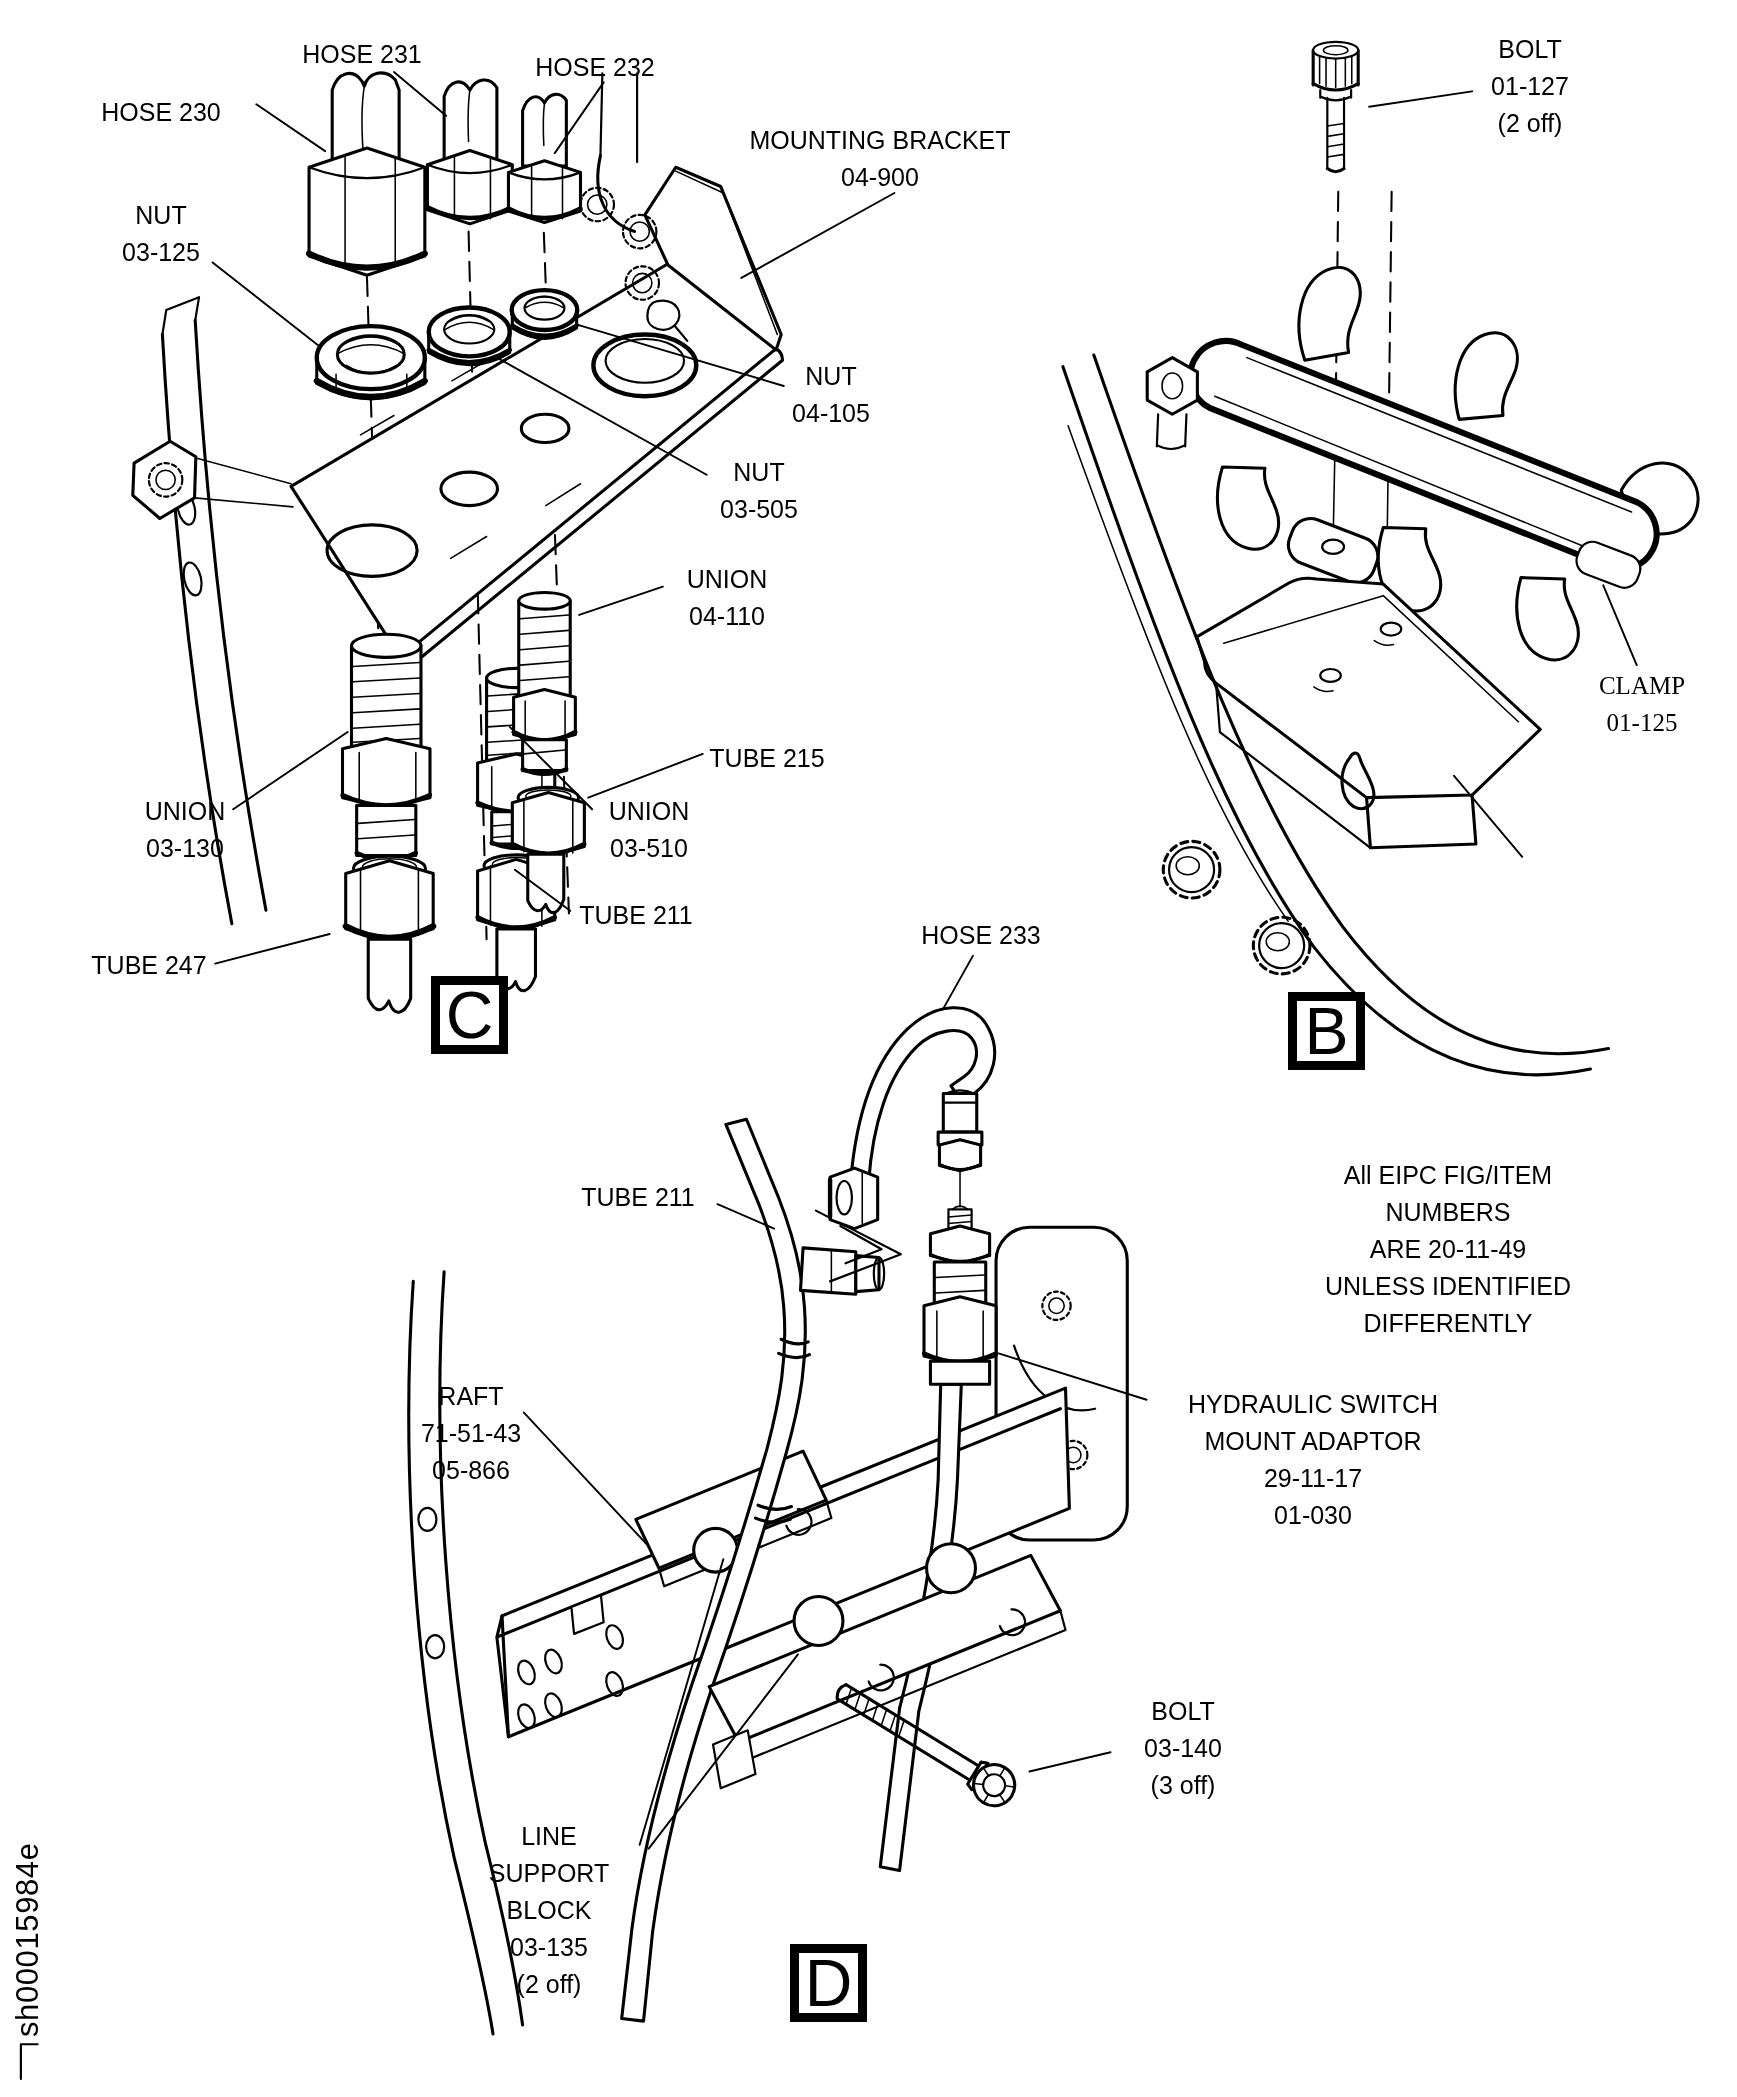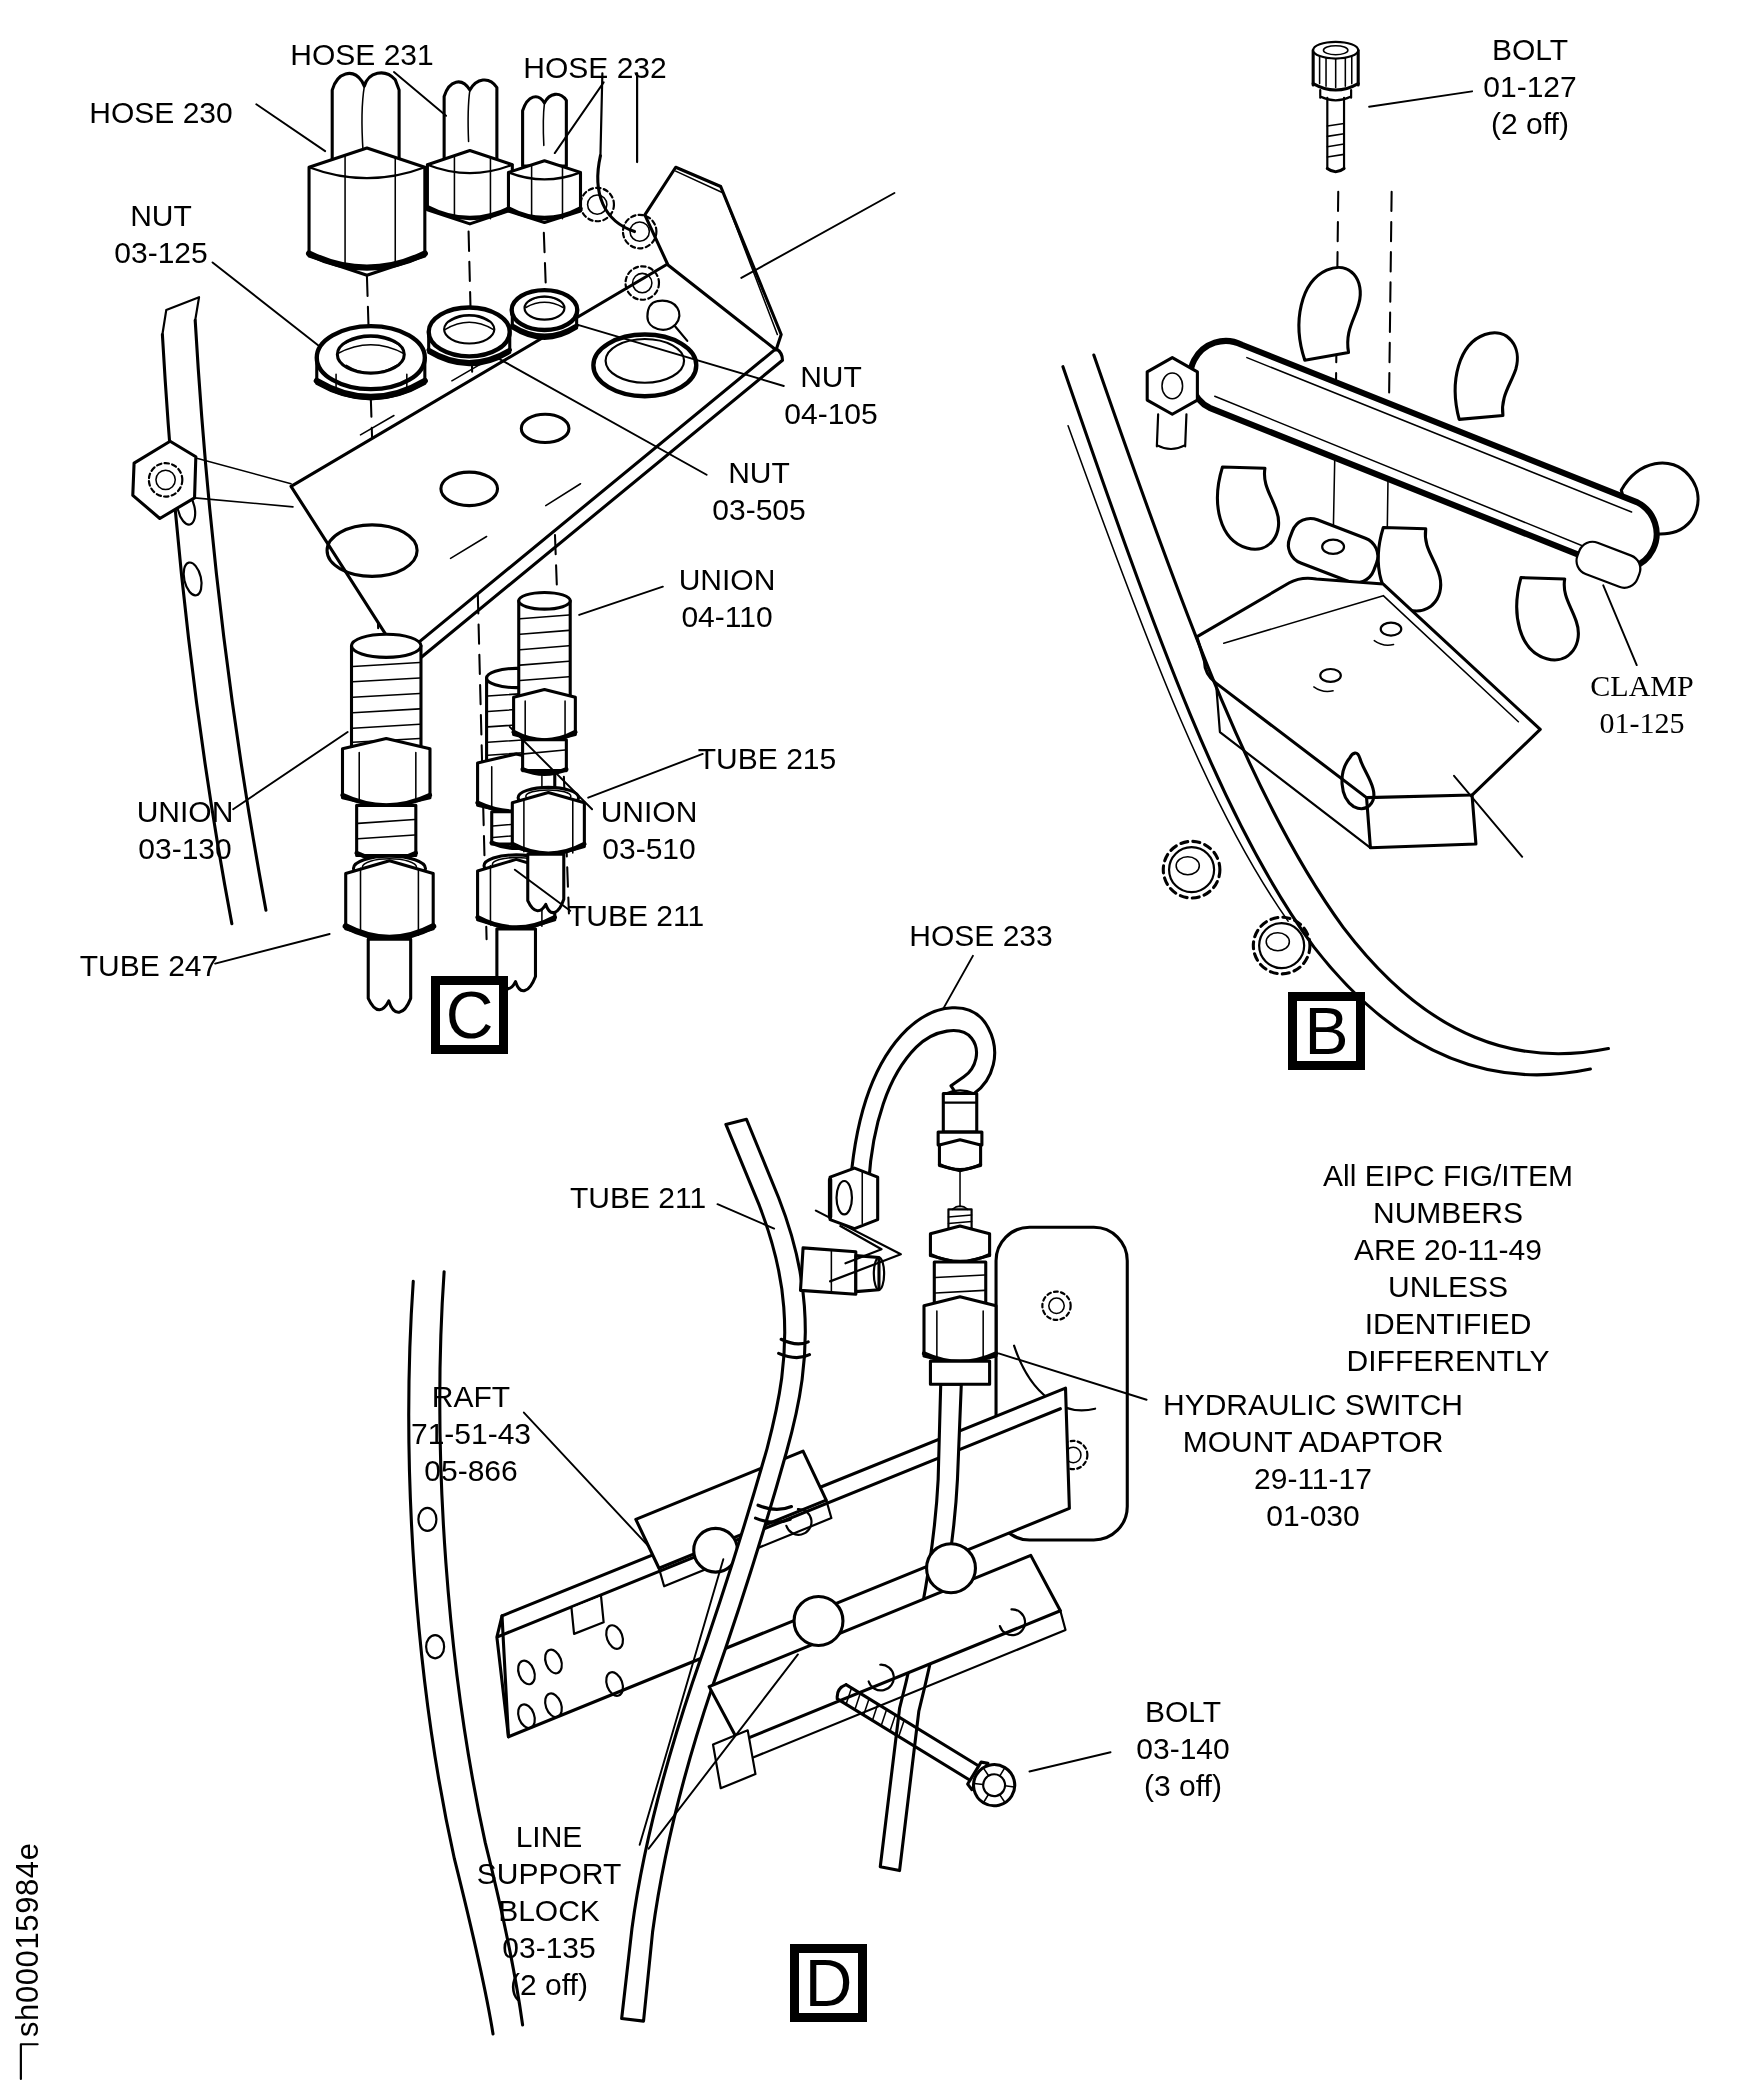--- a/index.html
+++ b/index.html
@@ -7,21 +7,21 @@
         font-family:"Liberation Sans",sans-serif;color:#000;}
   #art{position:absolute;left:0;top:0;width:1738px;height:2097px;}
   #art path,#art ellipse,#art circle,#art rect,#art line{stroke:#000;fill:none;}
   .s2{stroke-width:2.4px;} .s3{stroke-width:3.4px;} .s4{stroke-width:4.8px;}
   .s6{stroke-width:6.8px;} .s9{stroke-width:9.5px;}
   .wf{fill:#fff !important;}
   .ld{stroke-width:3px;}
   .dsh{stroke-width:3.2px;stroke-dasharray:30 17;}
   svg *{stroke-linecap:round;stroke-linejoin:round;}
   .lbl{position:absolute;transform:translateX(-50%);text-align:center;white-space:pre-line;
-       font-size:30px;line-height:37px;letter-spacing:0px;}
+       font-size:25px;line-height:37px;letter-spacing:0px;}
   .tagbox{position:absolute;width:59px;height:60px;border:9px solid #000;background:#fff;
           display:flex;align-items:center;justify-content:center;font-size:66px;line-height:1;}
   #sidebar-text{position:absolute;left:10.3px;top:2037px;transform:rotate(-90deg);
        transform-origin:0 0;font-size:31px;letter-spacing:0.6px;white-space:nowrap;}
 </style>
 </head>
 <body>
 
 <div id="page">
 
@@ -332,20 +332,22 @@
   </g>
 
   <path class="s3" d="M58,3178 L32,3178 L32,3232"></path>
 </svg>
 
   <div class="lbl" style="left:161px;top:94px;">HOSE 230</div>
   <div class="lbl" style="left:362px;top:36px;">HOSE 231</div>
   <div class="lbl" style="left:595px;top:49px;">HOSE 232</div>
   <div class="lbl" style="left:161px;top:197px;">NUT
 03-125</div>
+  <div class="lbl" style="left:880px;top:122px;">MOUNTING BRACKET
+04-900</div>
   <div class="lbl" style="left:831px;top:358px;">NUT
 04-105</div>
   <div class="lbl" style="left:759px;top:454px;">NUT
 03-505</div>
   <div class="lbl" style="left:727px;top:561px;">UNION
 04-110</div>
   <div class="lbl" style="left:767px;top:740px;">TUBE 215</div>
   <div class="lbl" style="left:649px;top:793px;">UNION
 03-510</div>
   <div class="lbl" style="left:185px;top:793px;">UNION

